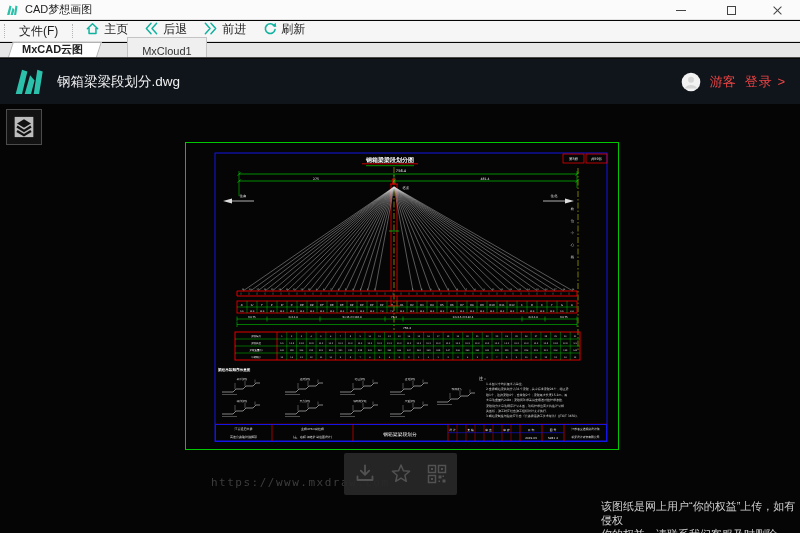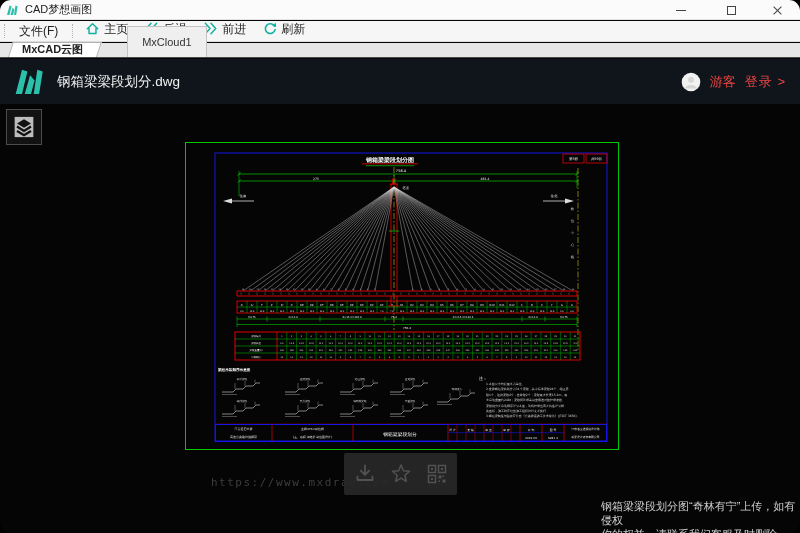--- a/index.html
+++ b/index.html
@@ -1,17 +1,17 @@
 <!DOCTYPE html>
 <html><head>
 <meta charset="utf-8">
 <style>
   * { margin:0; padding:0; box-sizing:border-box; }
   body { width:800px; height:533px; font-family:"Liberation Sans", sans-serif; background:#000; }
-  .app { position:relative; width:800px; height:533px; overflow:hidden; background:#050505;border-radius:11px; }
+  .app { position:relative; width:800px; height:533px; overflow:hidden; background:#050505; }
 
   
   .titlebar { position:absolute; left:0; top:0; width:800px; height:20px; background:#fbfbfb;
     border-bottom:1px solid #e3e3e3; display:flex; align-items:center; }
   .titlebar .app-logo { width:14px; height:12px; margin:0 5px 0 6px; }
   .titlebar .app-title { font-size:11px; color:#222; }
   .wc { position:absolute; top:0; height:20px; width:38px; display:flex; align-items:center; justify-content:center; }
   .wc-min { right:100px; } .wc-max { right:50px; } .wc-close { right:4px; }
   .wc-min i { display:block; width:10px; height:1px; background:#444; }
   .wc-max i { display:block; width:9px; height:9px; border:1px solid #444; }
@@ -28,21 +28,21 @@
   .tool-btn svg { display:block; }
 
   
   .tabbar { position:absolute; left:0; top:43px; width:800px; height:15px; background:#e6e6e6;
     border-bottom:1px solid #4a4a4a; display:flex; align-items:flex-end; padding-left:8px;gap:30px; }
   .tab { position:relative; height:15px; display:flex; align-items:center; justify-content:center;
     font-size:11px; color:#222; padding:0 14px; }
   .tab.active { font-weight:bold; }
   .tab.active::before { content:''; position:absolute; inset:0; background:#fff;
     border:1px solid #b3b3b3; border-bottom:none; transform:skewX(-18deg); transform-origin:bottom; z-index:0; }
-  .tab.inactive { background:#efefef; border:1px solid #c3c3c3; border-bottom:none; height:31px; color:#333; }
+  .tab.inactive { background:#efefef; border:1px solid #c3c3c3; border-bottom:none; height:20px; color:#333;align-items:flex-end; }
   .tab span { position:relative; z-index:1; }
 
   
   .dochead { position:absolute; left:0; top:59px; width:800px; height:56px; background:#10151c; }
   .dochead .logo-lg { position:absolute; left:13px; top:7px; }
   .doc-title { position:absolute; left:57px; top:14px; font-size:13.5px; color:#f2f2f2; }
   .user-zone { position:absolute; right:14px; top:13px; display:flex; align-items:center; gap:9px; color:#ef4444; font-size:13px; }
   .login { letter-spacing:1px; }
 
   
@@ -754,17 +754,17 @@
           <rect x="6" y="16" width="2" height="2" fill="#525252"></rect>
           <rect x="13.5" y="13.5" width="3" height="3" fill="#525252"></rect>
           <rect x="17.5" y="17.5" width="3" height="3" fill="#525252"></rect>
           <rect x="17.5" y="13.5" width="1.5" height="1.5" fill="#525252"></rect>
           <rect x="13.5" y="18.5" width="1.5" height="1.5" fill="#525252"></rect>
         </svg>
       </span>
     </div>
 
     <div class="disclaimer">
-      <div>钢箱梁梁段划分图“奇林有宁”上传，如有侵权</div>
+      <div>该图纸是网上用户“你的权益”上传，如有侵权</div>
       <div>你的权益，请联系我们客服及时删除。</div>
     </div>
   </div>
 </div>
 
 </body></html>

